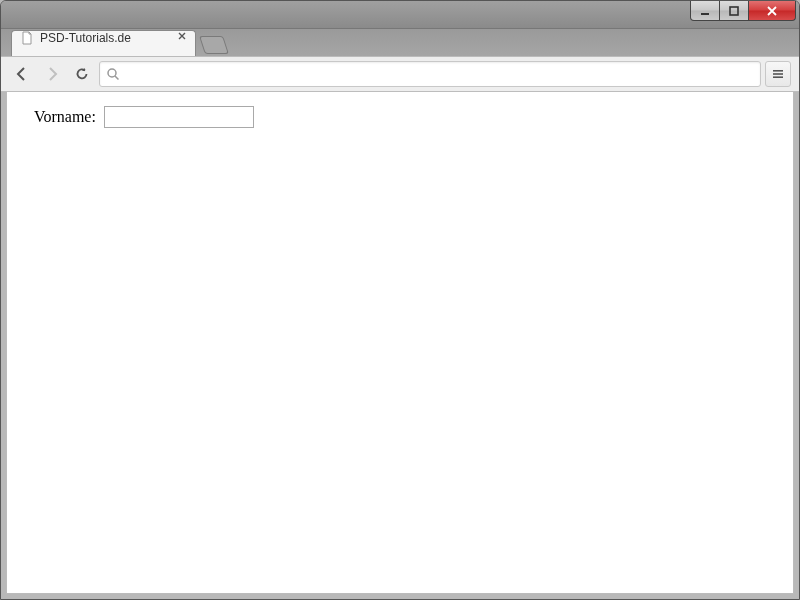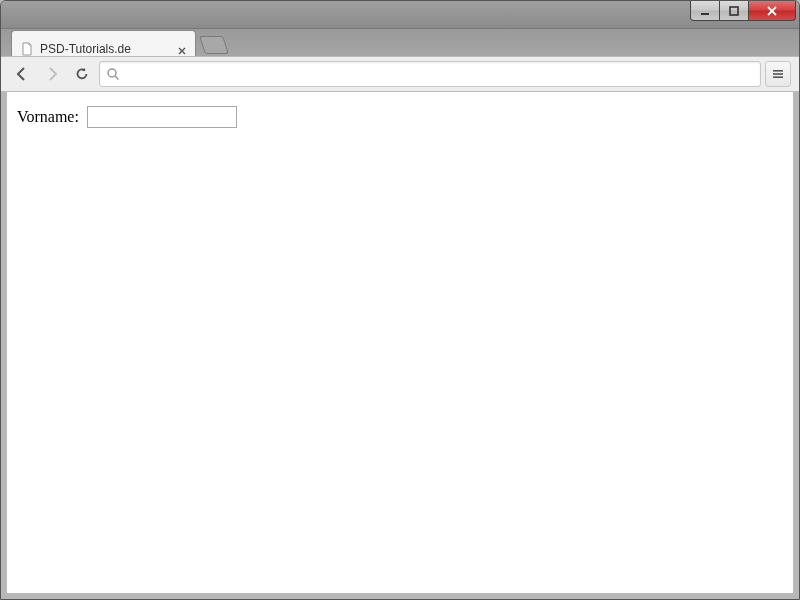--- a/index.html
+++ b/index.html
@@ -70,21 +70,21 @@
     }
     .tab {
       position: relative;
       height: 26px;
       background: #f5f5f5;
       border: 1px solid #888;
       border-bottom: none;
       border-radius: 4px 4px 0 0;
       min-width: 185px;
       display: flex;
-      align-items: flex-end;
+      align-items: flex-start;
       padding: 0 8px;
       gap: 6px;
       font-size: 12px;
       color: #333;
       z-index: 2;
     }
     .tab .favicon {
       width: 14px; height: 14px;
       flex-shrink: 0;
     }
@@ -159,20 +159,21 @@
       display: flex;
       flex-direction: column;
     }
     .page {
       flex: 1;
       background: #fff;
       padding: 14px 10px;
       font-family: "Times New Roman", serif;
       font-size: 16px;
       color: #000;
+      margin-left: 17px;
     }
     .page label { margin-right: 4px; }
     .page input[type="text"] {
       width: 150px;
       height: 22px;
       border: 1px solid #a9a9a9;
       padding: 1px 3px;
       font-size: 13px;
     }
   </style>

